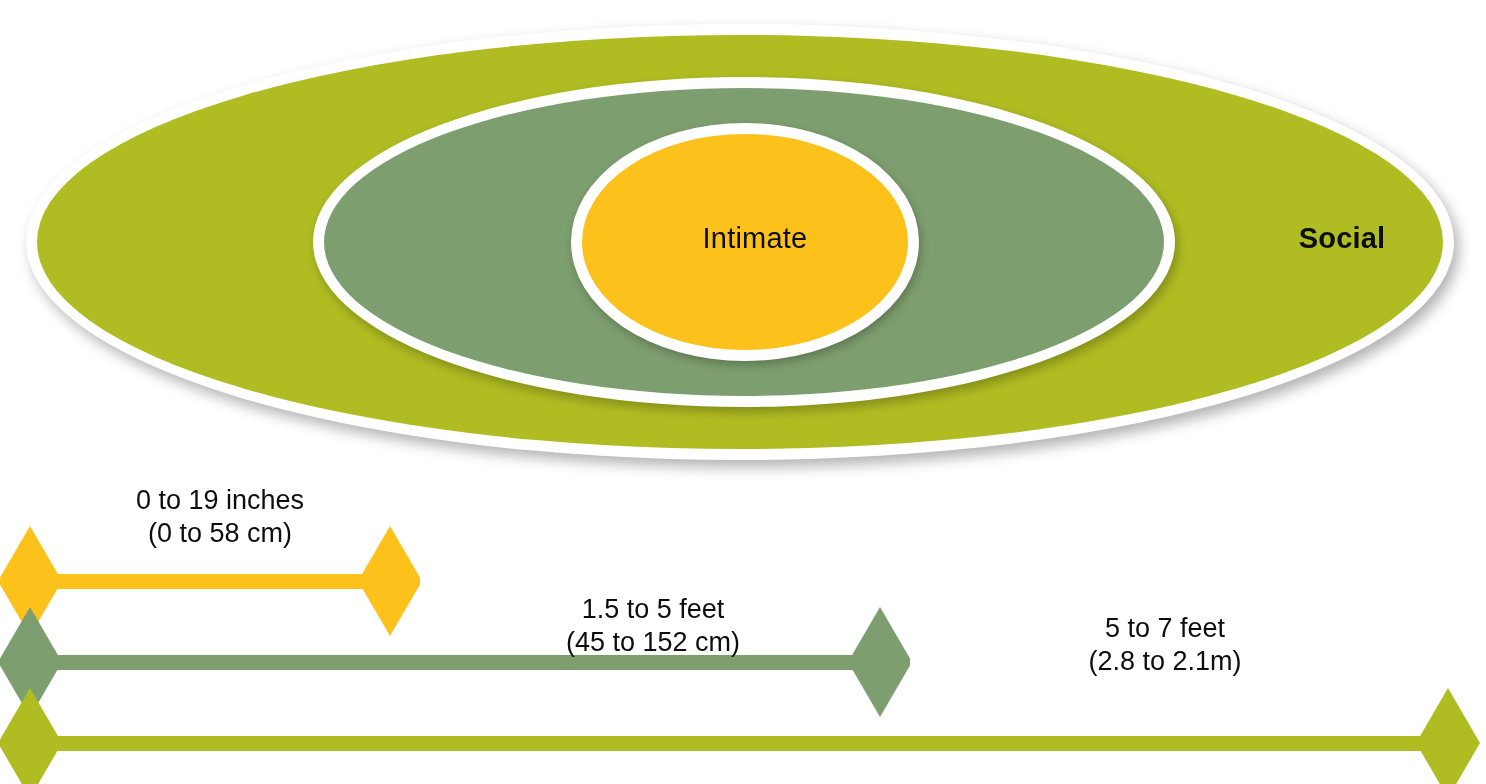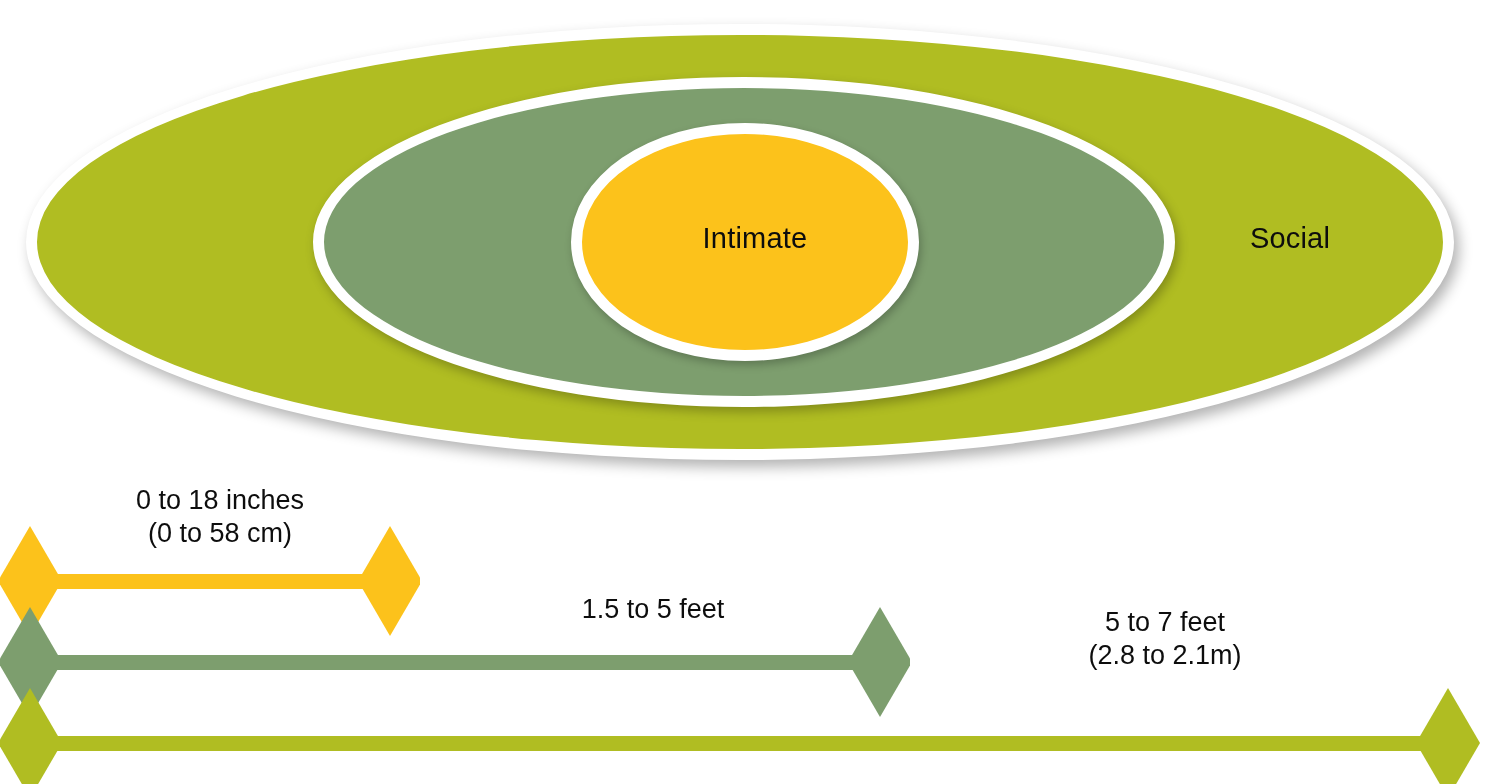--- a/index.html
+++ b/index.html
@@ -71,21 +71,21 @@
     position: absolute;
     top: 222px;
     font-size: 29px;
     color: #0d0d0d;
     text-align: center;
     white-space: nowrap;
     letter-spacing: 0.2px;
   }
   .zone-label-intimate { left: 655px; width: 200px; }
   .zone-label-personal { left: 934px; width: 200px; }
-  .zone-label-social   { left: 1190px; width: 200px; }
+  .zone-label-social   { left: 1242px; width: 200px; font-weight: bold; }
 
   
   .arrows {
     position: absolute;
     left: 0;
     top: 470px;
     width: 1486px;
     height: 314px;
   }
 
@@ -103,21 +103,21 @@
     text-align: center;
     font-size: 27px;
     line-height: 1.22;
     color: #0d0d0d;
     white-space: nowrap;
   }
   .range-caption .line2 { display: block; }
 
   .caption-intimate { left: 75px;  top: 14px;  width: 290px; }
   .caption-personal { left: 508px; top: 78px;  width: 290px; margin-top: 45px; }
-  .caption-social   { left: 1020px; top: 136px; width: 290px; }
+  .caption-social   { left: 1020px; top: 142px; width: 290px; }
 </style>
 </head>
 <body>
 
 <div id="stage">
 
   <div class="ellipse-group">
 
     <div class="ellipse ellipse-outer"></div>
 
@@ -151,26 +151,27 @@
 
     <div class="arrow-row" style="top:218px;">
       <svg class="arrow-svg" width="1486" height="110" viewBox="0 0 1486 110">
         <path d="M 30 0 L 62 55 L 30 110 L -2 55 Z" fill="#b0bd22"></path>
         <path d="M 1448 0 L 1480 55 L 1448 110 L 1416 55 Z" fill="#b0bd22"></path>
         <rect x="30" y="48" width="1418" height="15" fill="#b0bd22"></rect>
       </svg>
     </div>
 
     <div class="range-caption caption-intimate">
-      <span>0 to 18 inches</span>
+      <span>0 to 19 inches</span>
       <span class="line2">(0 to 58 cm)</span>
     </div>
 
     <div class="range-caption caption-personal">
       <span>1.5 to 5 feet</span>
+      <span class="line2">(45 to 152 cm)</span>
     </div>
 
     <div class="range-caption caption-social">
       <span>5 to 7 feet</span>
       <span class="line2">(2.8 to 2.1m)</span>
     </div>
   </div>
 </div>
 
 </body></html>

